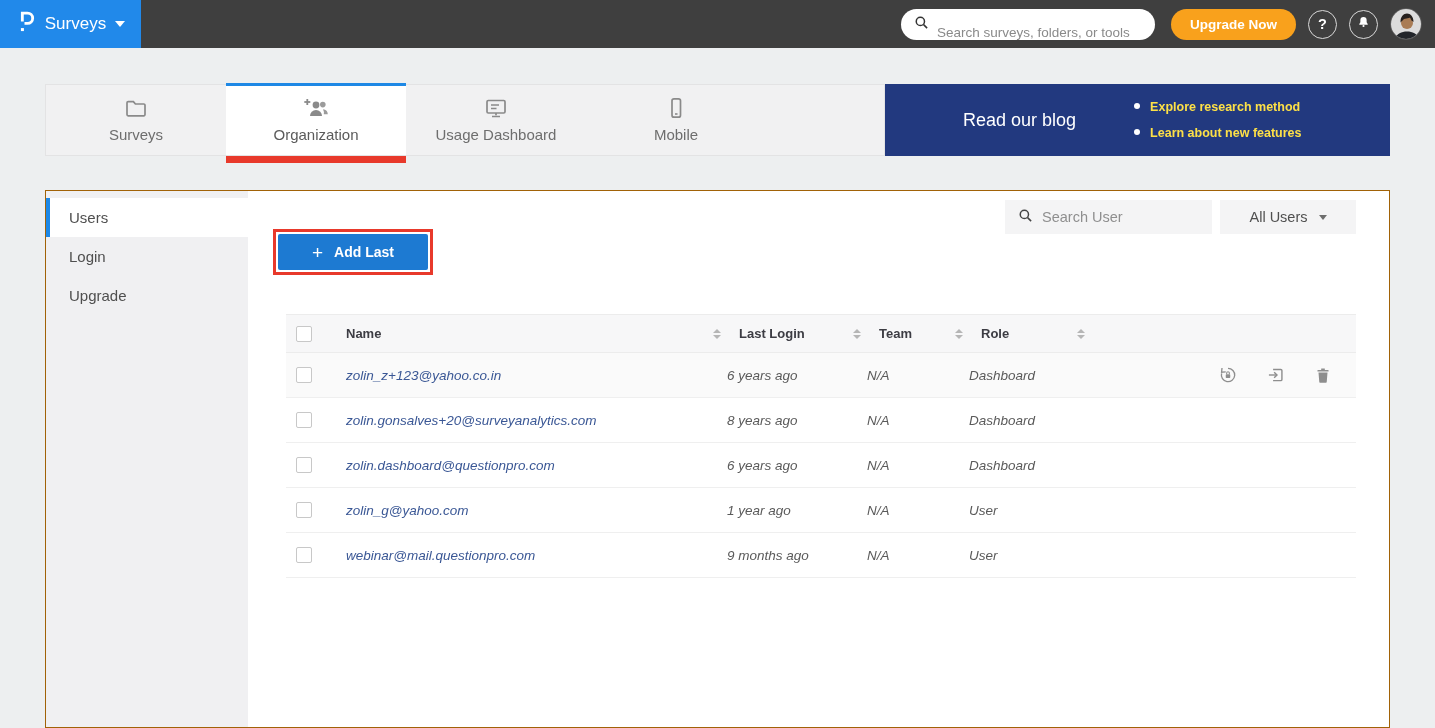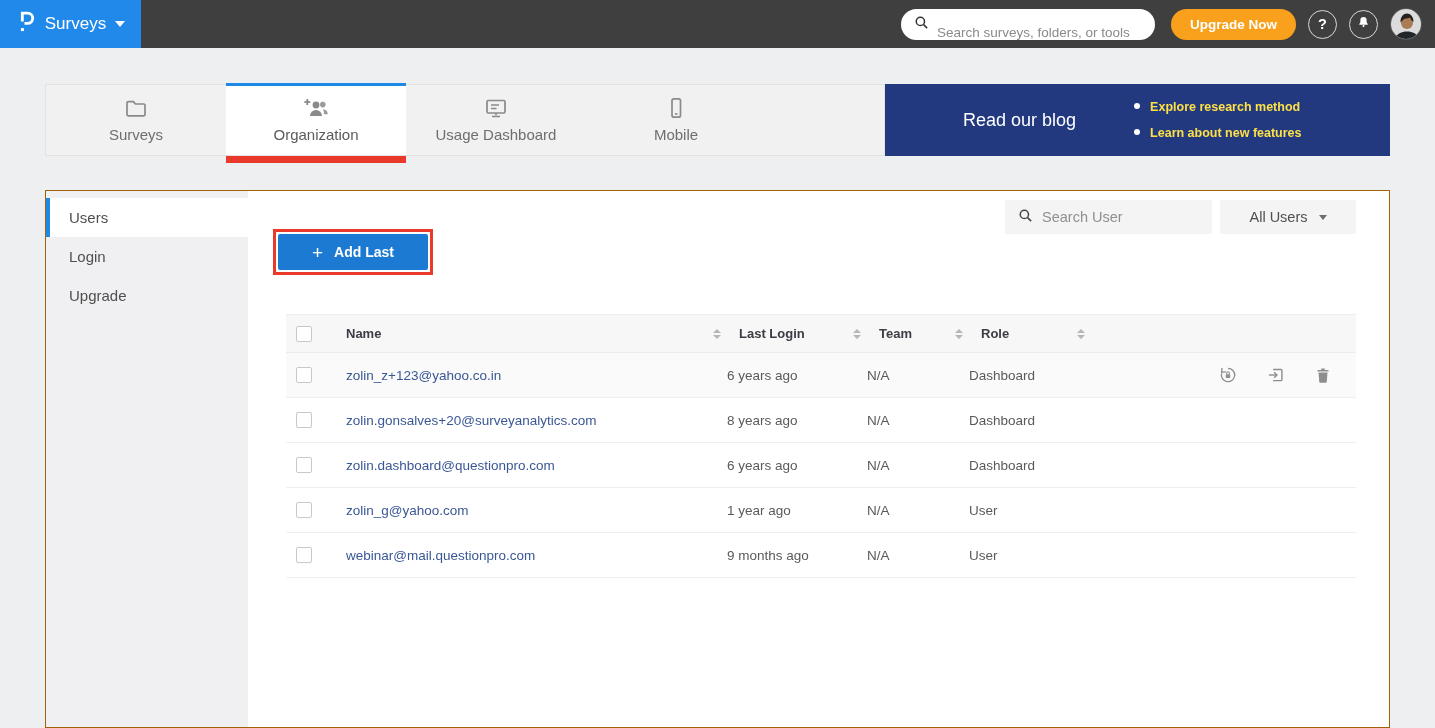--- a/index.html
+++ b/index.html
@@ -64,21 +64,21 @@
   .th { display:flex; align-items:center; justify-content:space-between; padding-right:6px; font-size:13px; font-weight:bold; color:#3c3c43; }
   .th .th-label { padding-left:12px; }
   .sorter { display:inline-flex; flex-direction:column; gap:2px; cursor:pointer; }
   .sorter i { display:block; width:0; height:0; border-left:4px solid transparent; border-right:4px solid transparent; }
   .sorter i.up { border-bottom:4px solid #b6b6b6; }
   .sorter i.dn { border-top:4px solid #b6b6b6; }
   .cb-cell { display:flex; justify-content:flex-start; padding-left:10px; }
   .checkbox { width:16px; height:16px; border:1px solid #c8c8c8; border-radius:2px; background:#fff; cursor:pointer; display:inline-block; }
   .trow { height:45px; border-bottom:1px solid #efefef; }
   .trow.hl { background:#fafafa; }
-  .cell { font-size:13.5px; color:#5a5a5a; }
+  .cell { font-size:13.5px; color:#5a5a5a;font-style:italic; }
   .cell.name { padding-left:12px; }
   .cell.name a { color:#3a5795; text-decoration:none; cursor:pointer; }
   .actions { display:flex; justify-content:flex-end; align-items:center; gap:28px; padding-right:24px; }
   .icon-btn { background:none; border:none; cursor:pointer; padding:0; display:flex; }
 </style>
 </head>
 <body>
 
 <div class="topbar">
   <div class="logo-block">

